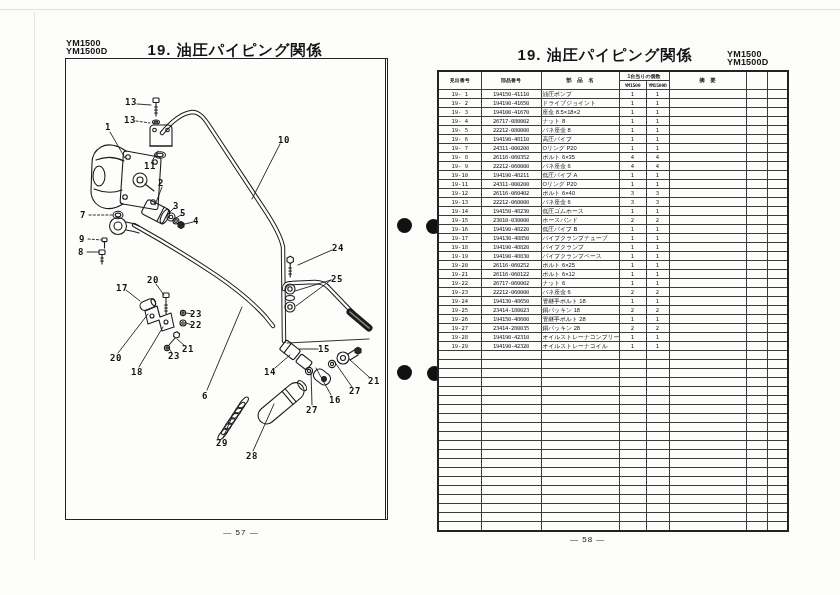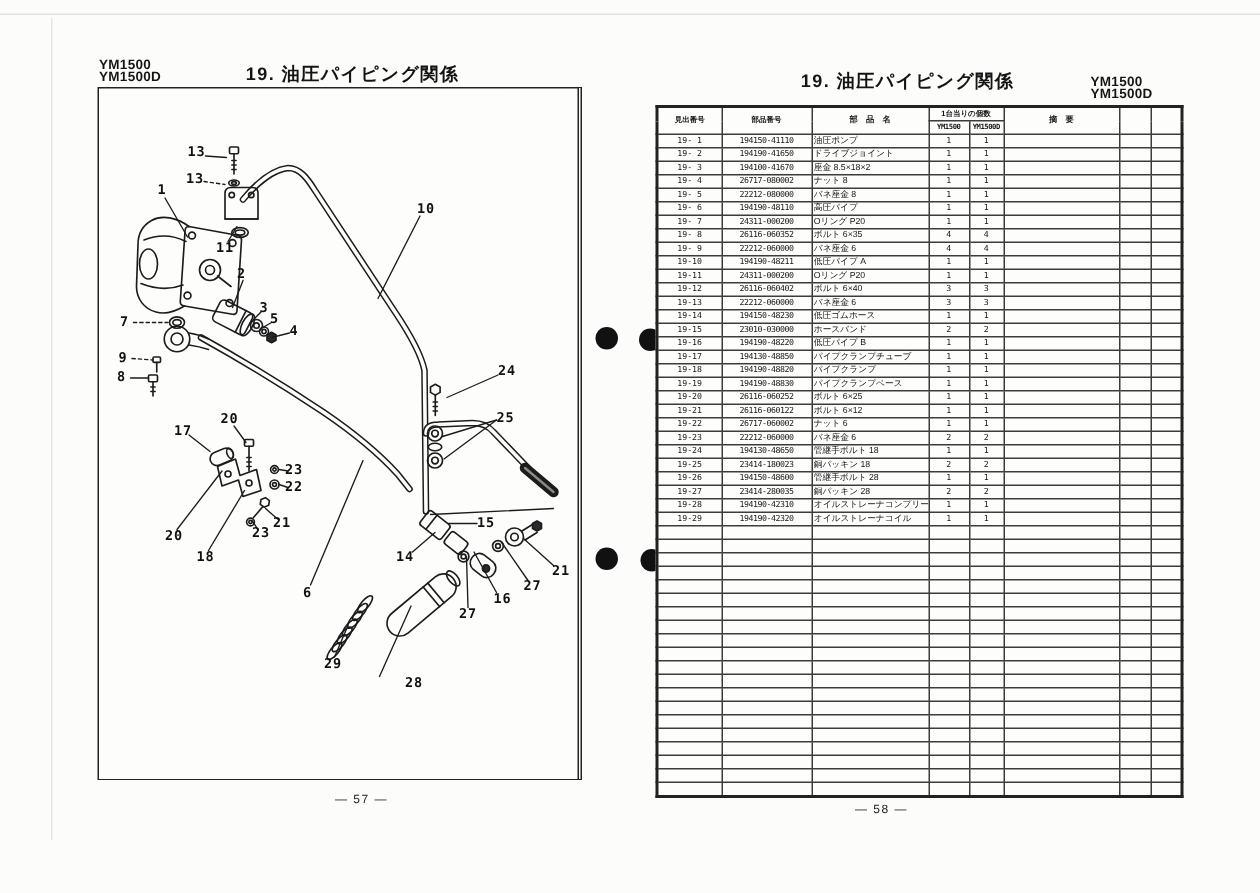--- a/index.html
+++ b/index.html
@@ -9,21 +9,21 @@
     font-family:"Liberation Sans", sans-serif;
     color:#1a1a1a;
   }
   .scan-edge-h{position:absolute;left:0;top:9px;width:840px;height:1px;background:#e2e2dd;}
   .scan-edge-v{position:absolute;left:34px;top:12px;width:1px;height:548px;background:#e6e6e1;}
 
   
   .logo{position:absolute;font-weight:900;font-size:9px;line-height:8px;letter-spacing:.2px;color:#151515;font-family:"Liberation Sans",sans-serif;font-style:normal;}
   .logo-left{left:66px;top:39px;}
   .logo-right{left:727px;top:50px;}
-  .page-title{position:absolute;font-weight:bold;font-size:12px;letter-spacing:1px;color:#141414;}
+  .page-title{position:absolute;font-weight:bold;font-size:15px;letter-spacing:1px;color:#141414;}
   .title-left{left:100px;top:41px;width:270px;text-align:center;}
   .title-right{left:505px;top:46px;width:200px;text-align:center;}
   .diagram-frame{
     position:absolute;left:65px;top:58px;width:319px;height:460px;
     border:1.6px solid #222;border-right:3px double #222;background:#fdfdfc;
   }
   .callout{
     position:absolute;transform:translate(-50%,-50%);
     font-size:9px;font-weight:bold;color:#111;letter-spacing:.5px;
     font-family:"DejaVu Sans Mono", monospace;
@@ -312,21 +312,21 @@
       <div class="callout" style="left: 87px; top: 221px;">20</div>
       <div class="callout" style="left: 122px; top: 290px;">21</div>
       <div class="callout" style="left: 130px; top: 266px;">22</div>
       <div class="callout" style="left: 130px; top: 255px;">23</div>
       <div class="callout" style="left: 108px; top: 297px;">23</div>
       <div class="callout" style="left: 272px; top: 189px; text-align: center;">24</div>
       <div class="callout" style="left: 271px; top: 220px;">25</div>
       <div class="callout" style="left: 308px; top: 322px;">21</div>
       <div class="callout" style="left: 289px; top: 332px;">27</div>
       <div class="callout" style="left: 246px; top: 351px;">27</div>
-      <div class="callout" style="left: 186px; top: 397px; margin-left: 24px;">28</div>
+      <div class="callout" style="left: 186px; top: 397px;">28</div>
       <div class="callout" style="left: 156px; top: 384px;">29</div>
     </div>
 </div>
 <div class="pagenum pagenum-left">— 57 —</div>
 
 <div class="dot" style="left:397px;top:218px;"></div>
 <div class="dot" style="left:426px;top:219px;"></div>
 <div class="dot" style="left:397px;top:365px;"></div>
 <div class="dot" style="left:427px;top:366px;"></div>
 

